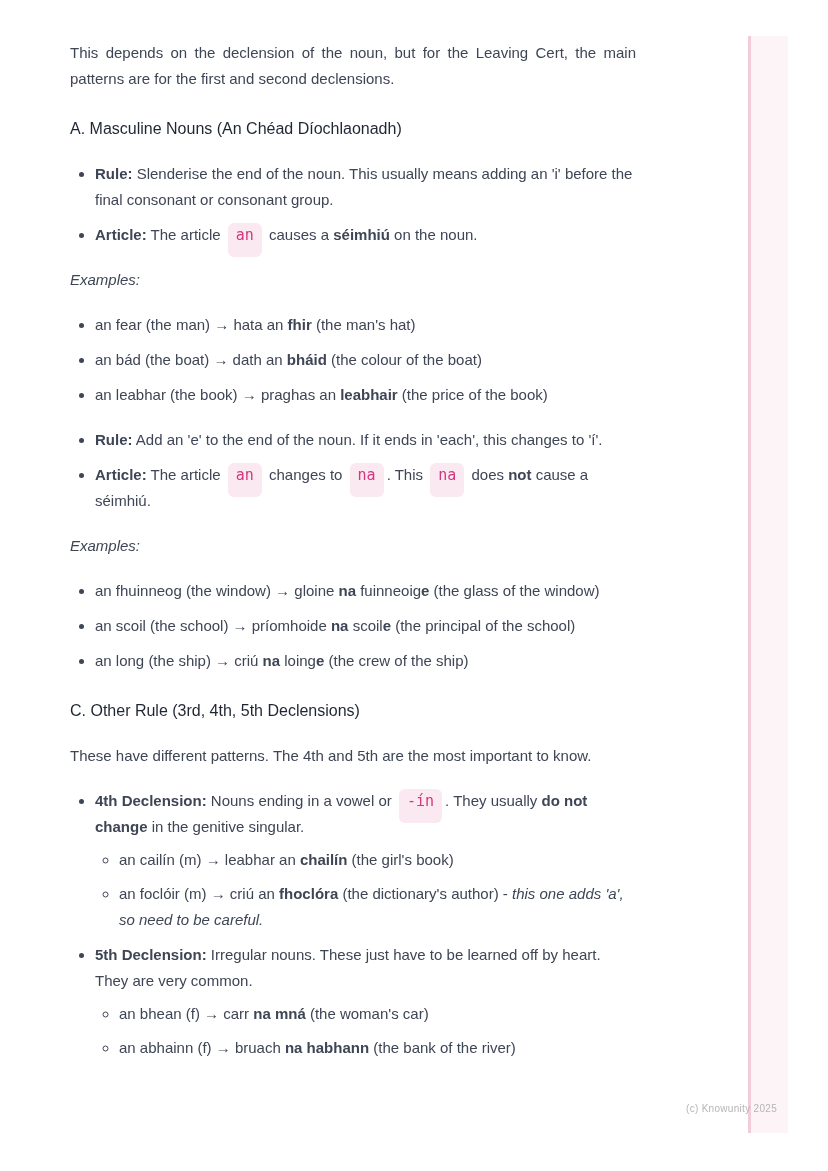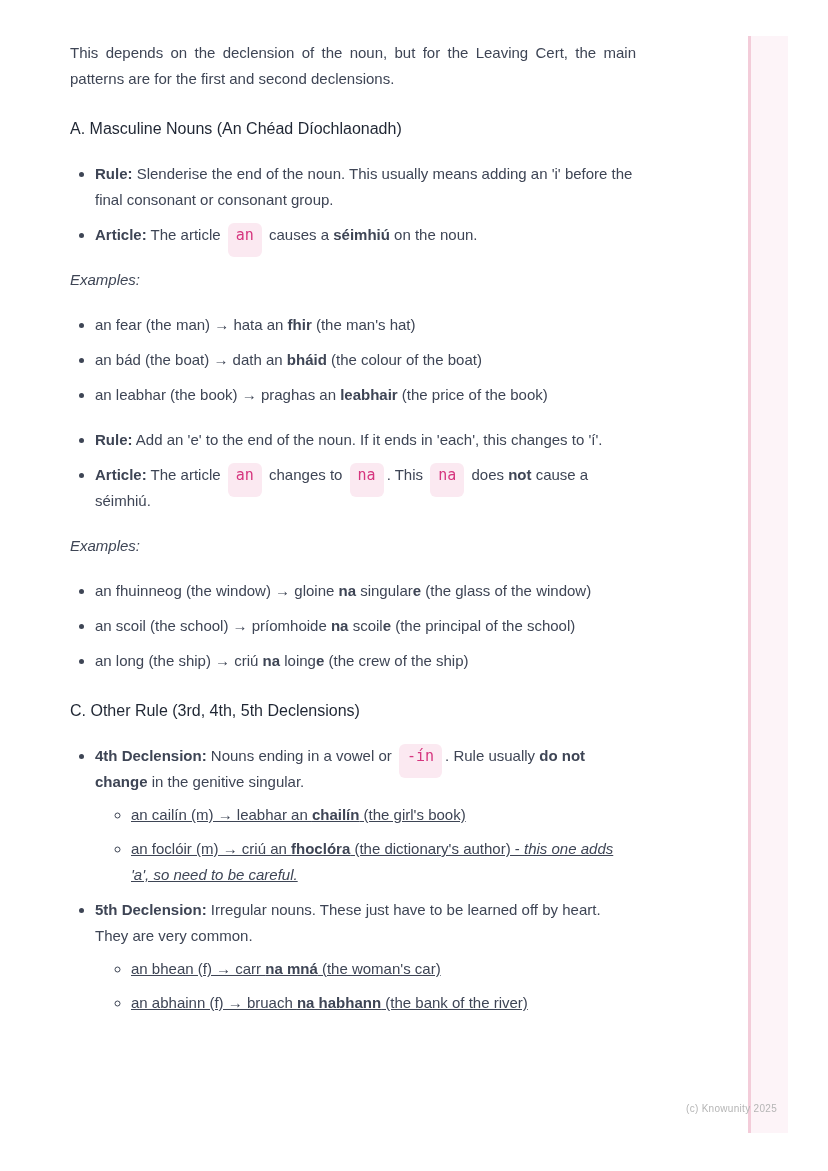--- a/index.html
+++ b/index.html
@@ -28,24 +28,23 @@
     color: var(--heading-text, #1f2633);
     font-weight: 400;
   }
   .content ul {
     margin: 0 0 19px;
     padding-left: 25px;
     list-style: disc;
   }
   .content li { margin: 0 0 9px; }
   .content ul ul {
-    margin: 7px 12px 0;
+    margin: 7px 0 0;
     padding-left: 24px;
     list-style: circle;
-    text-decoration: underline;
   }
   .content ul ul li { margin: 0 0 8px; }
   .content strong { font-weight: 700; }
   .content em { font-style: italic; }
   .inline-code {
     font-family: "DejaVu Sans Mono", "Liberation Mono", monospace;
     font-size: 15px;
     background: var(--code-bg, #fdeaf2);
     color: var(--code-text, #d6367f);
     padding: 3px 8px 13px;
@@ -86,27 +85,28 @@
         <li><span>an fear (the man) → hata an </span><strong>fhir</strong><span> (the man's hat)</span></li>
         <li><span>an bád (the boat) → dath an </span><strong>bháid</strong><span> (the colour of the boat)</span></li>
         <li><span>an leabhar (the book) → praghas an </span><strong>leabhair</strong><span> (the price of the book)</span></li>
       </ul>
       <ul>
         <li><strong>Rule:</strong><span> Add an 'e' to the end of the noun. If it ends in 'each', this changes to 'í'.</span></li>
         <li><strong>Article:</strong><span> The article </span><code class="inline-code">an</code><span> changes to </span><code class="inline-code">na</code><span>. This </span><code class="inline-code">na</code><span> does </span><strong>not</strong><span> cause a séimhiú.</span></li>
       </ul>
       <p><em>Examples:</em></p>
       <ul>
-        <li><span>an fhuinneog (the window) → gloine </span><strong>na</strong><span> singular</span><strong>e</strong><span> (the glass of the window)</span></li>
+        <li><span>an fhuinneog (the window) → gloine </span><strong>na</strong><span> fuinneoig</span><strong>e</strong><span> (the glass of the window)</span></li>
         <li><span>an scoil (the school) → príomhoide </span><strong>na</strong><span> scoil</span><strong>e</strong><span> (the principal of the school)</span></li>
         <li><span>an long (the ship) → criú </span><strong>na</strong><span> loing</span><strong>e</strong><span> (the crew of the ship)</span></li>
       </ul>
       <h3><span>C. Other Rule (3rd, 4th, 5th Declensions)</span></h3>
+      <p class="justify"><span>These have different patterns. The 4th and 5th are the most important to know.</span></p>
       <ul>
-        <li><strong>4th Declension:</strong><span> Nouns ending in a vowel or </span><code class="inline-code">-ín</code><span>. Rule usually </span><strong>do not change</strong><span> in the genitive singular.</span><ul>
+        <li><strong>4th Declension:</strong><span> Nouns ending in a vowel or </span><code class="inline-code">-ín</code><span>. They usually </span><strong>do not change</strong><span> in the genitive singular.</span><ul>
             <li><span>an cailín (m) → leabhar an </span><strong>chailín</strong><span> (the girl's book)</span></li>
             <li><span>an foclóir (m) → criú an </span><strong>fhoclóra</strong><span> (the dictionary's author) - </span><em>this one adds 'a', so need to be careful.</em></li>
           </ul></li>
         <li><strong>5th Declension:</strong><span> Irregular nouns. These just have to be learned off by heart. They are very common.</span><ul>
             <li><span>an bhean (f) → carr </span><strong>na mná</strong><span> (the woman's car)</span></li>
             <li><span>an abhainn (f) → bruach </span><strong>na habhann</strong><span> (the bank of the river)</span></li>
           </ul></li>
       </ul>
     </main>
   <div class="watermark">(c) Knowunity 2025</div>

